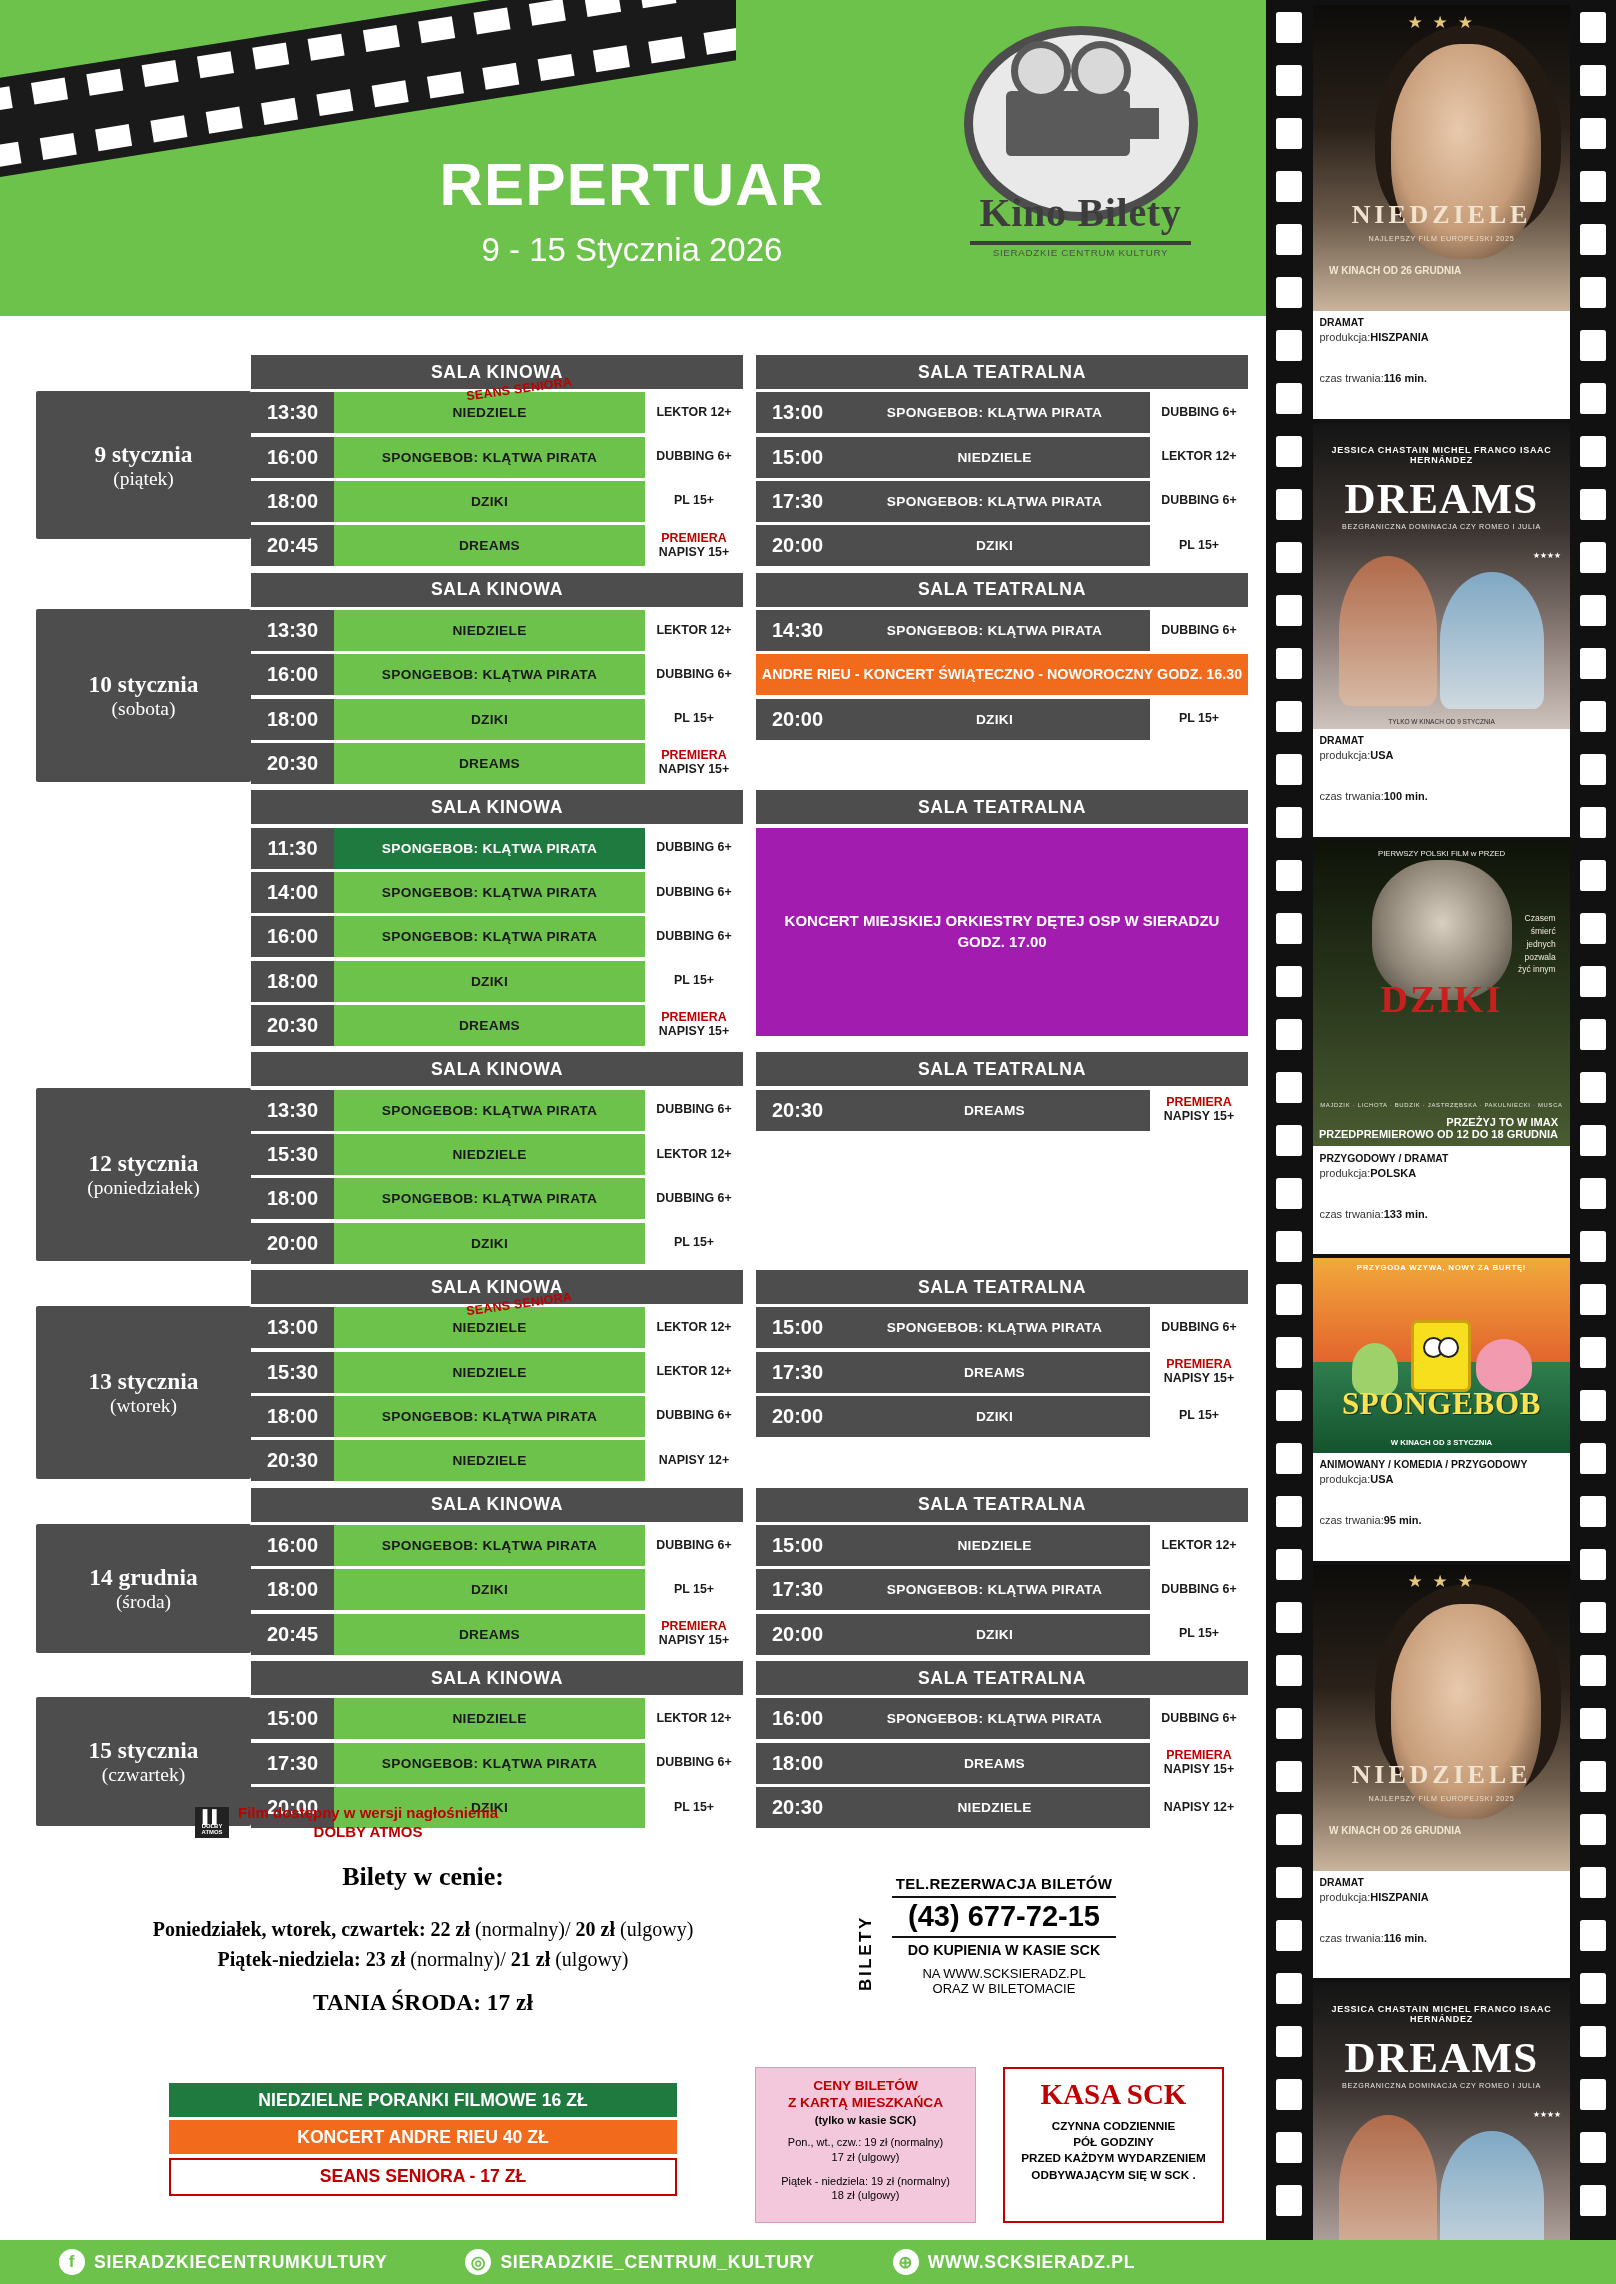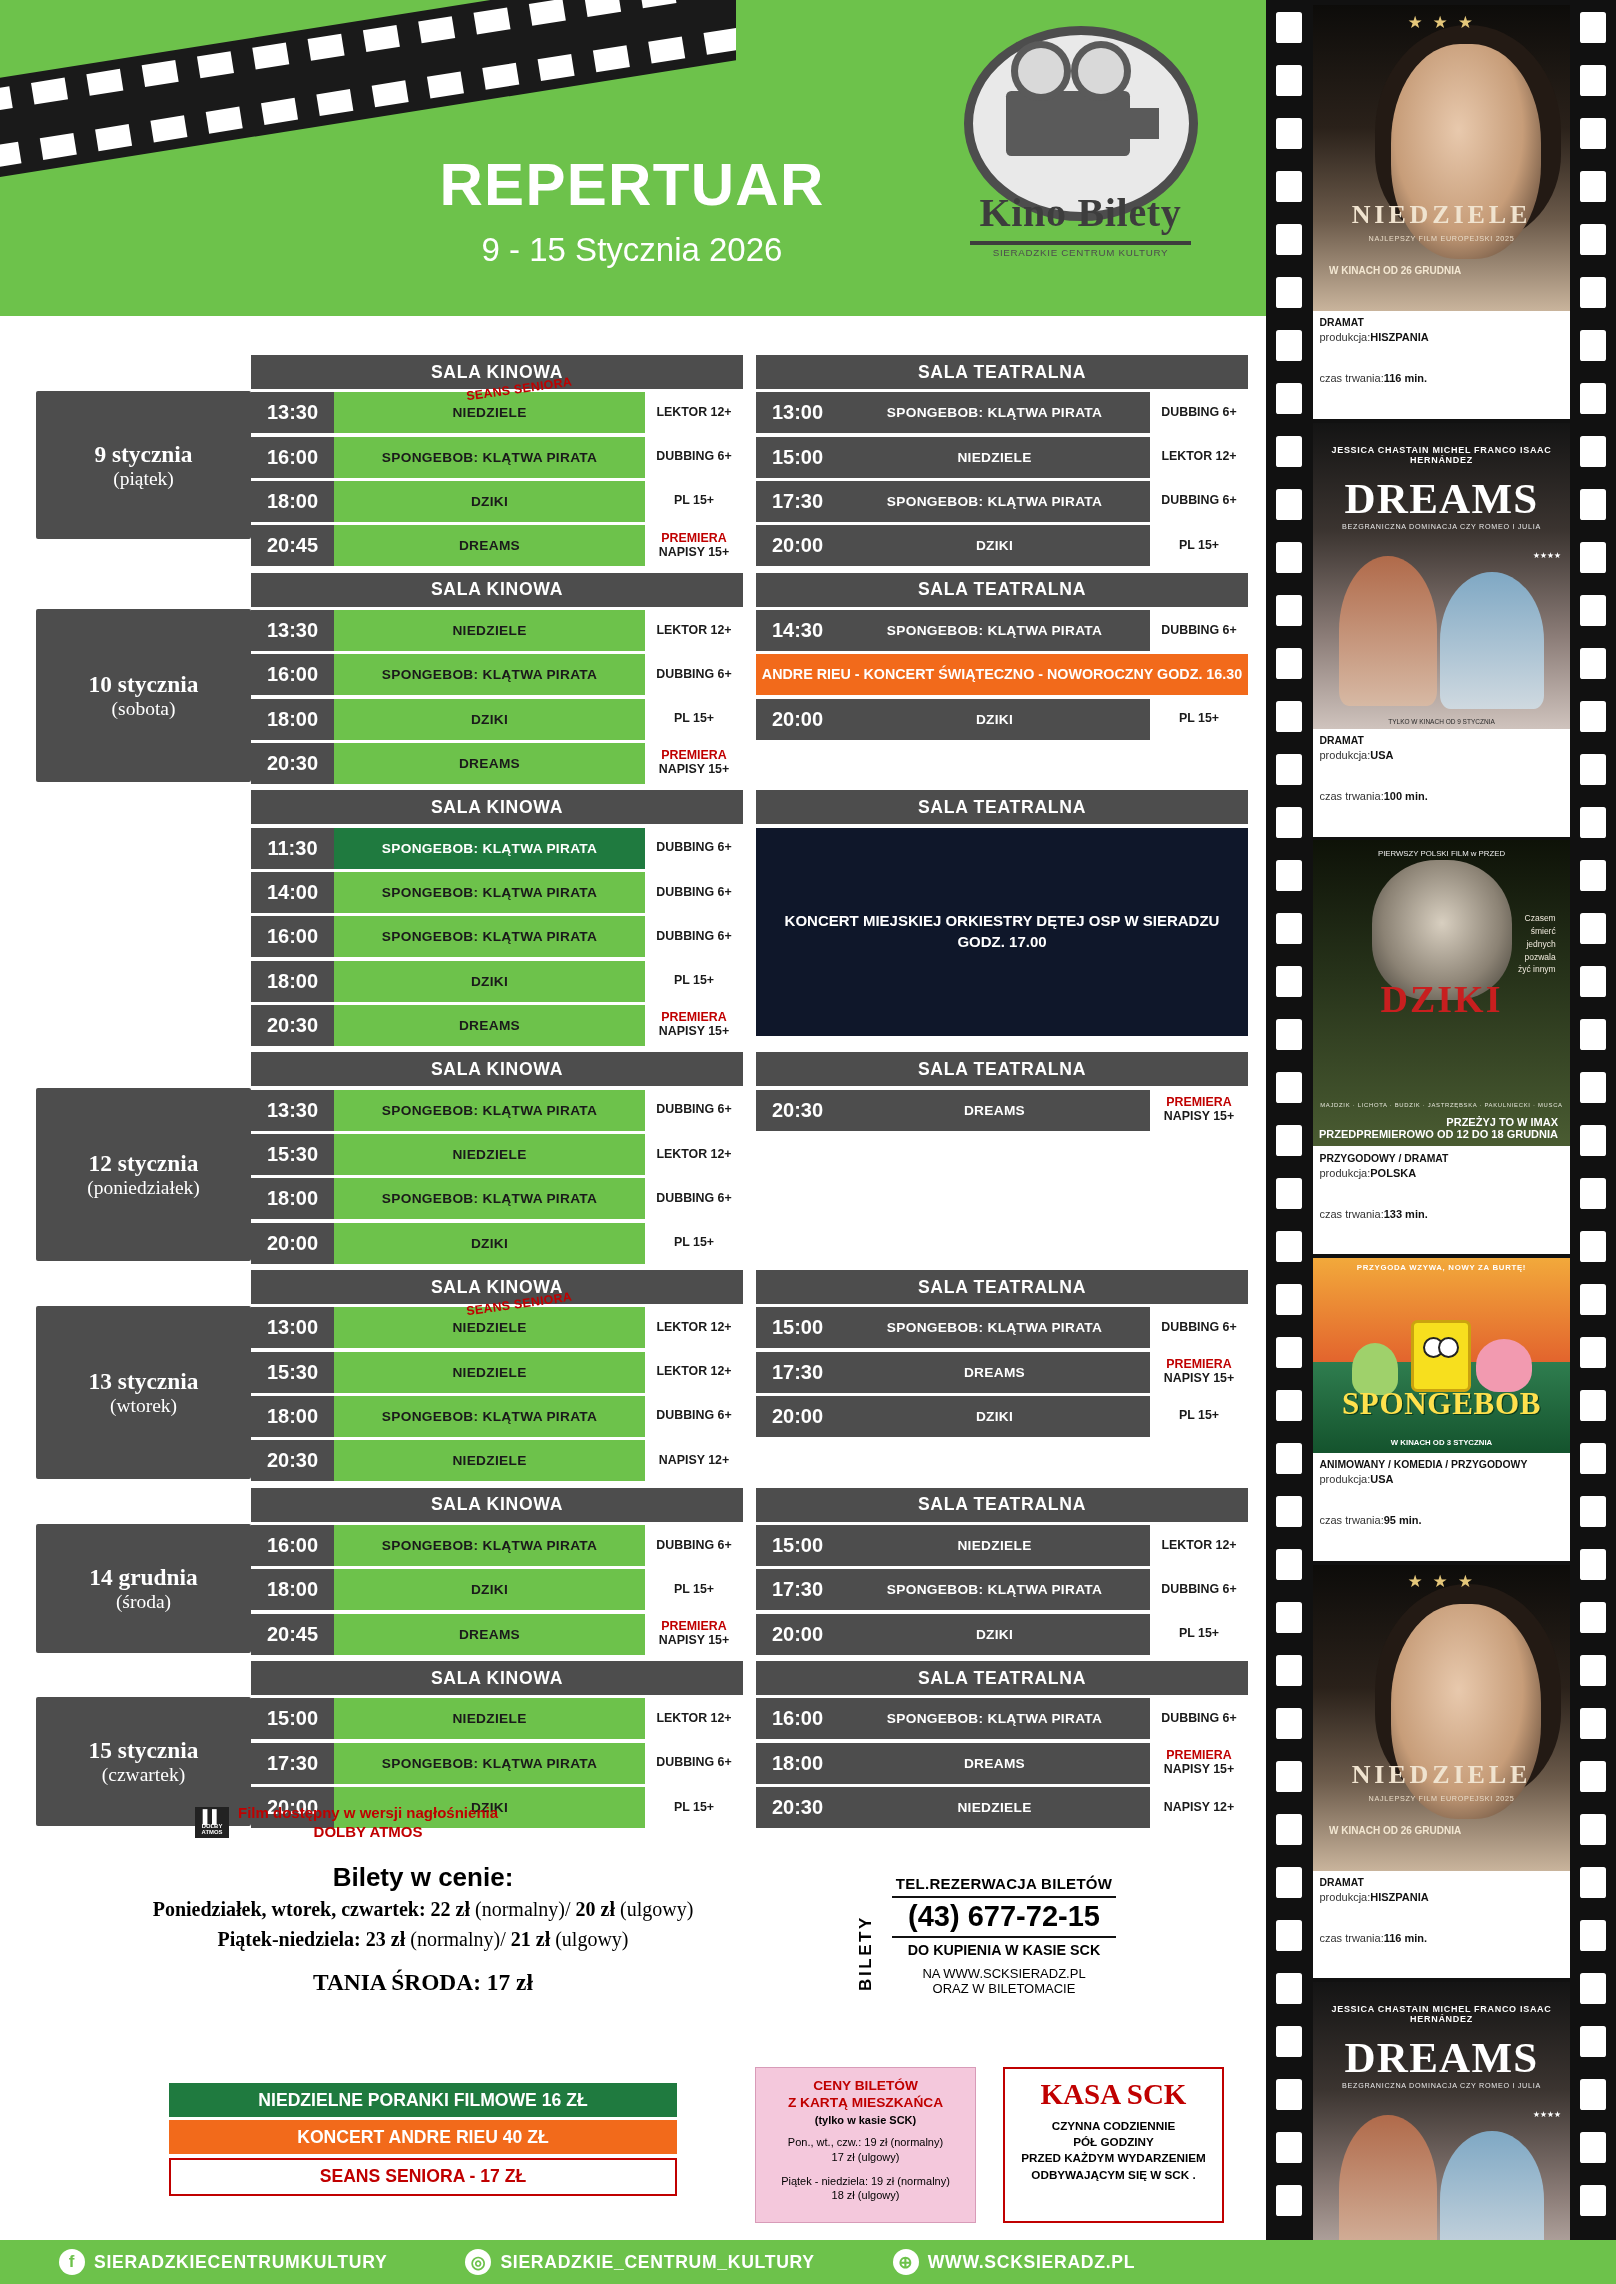--- a/index.html
+++ b/index.html
@@ -164,34 +164,34 @@
     position:absolute; left:215px; top:-10.4px;
     color:#c00000; font-size:12.4px; font-weight:bold;
     transform: rotate(-8deg); letter-spacing:0.3px; z-index:5;
   }
   .wide-event {
     background:#f26a1b; color:#fff; font-weight:bold; font-size:14.3px;
     text-align:center; display:flex; align-items:center; justify-content:center;
     height:41px; line-height:1.2; padding:0 5.2px;
   }
   .concert-block {
-    background:#0f172a; color:#fff; font-weight:bold; font-size:15px;
+    background:#a21caf; color:#fff; font-weight:bold; font-size:15px;
     text-align:center; display:flex; align-items:center; justify-content:center;
     line-height:1.35; padding:0 13px;
   }
 
   
   .atmos { position:absolute; left:195px; top:1804px; width:456px; display:flex; align-items:center; gap:9px;}
   .atmos .mark { width:34px; height:31px; background:#222; color:#fff; font-size:5.9px; font-weight:bold;
     display:flex; flex-direction:column; align-items:center; justify-content:center; line-height:1.05;}
   .atmos .mark .glyph { font-size:13px; line-height:1;}
   .atmos .txt { color:#c00000; font-size:15px; font-weight:bold; line-height:1.25; }
 
   .prices { position:absolute; left:0; top:1862px; width:846px; text-align:center; }
-  .prices h2 { font-size:26px; margin:0 0 5px 0; font-family:Liberation Sans, sans-serif;}
+  .prices h2 { font-size:26px; margin:0 0 26px 0; font-family:Liberation Serif, serif;}
   .prices .line { font-size:20px; margin:0 0 6.5px 0; font-family:"Liberation Serif", serif;}
   .prices .line b { font-weight:bold; }
   .prices .tania { font-size:23.4px; font-weight:bold; margin-top:18px; font-family:"Liberation Serif", serif;}
 
   .tickets-box { position:absolute; left:856px; top:1875px; width:260px; height:156px; }
   .tickets-box .vert {
     position:absolute; left:0; top:22px; width:30px; height:111px;
     writing-mode: vertical-rl; transform: rotate(180deg);
     font-size:17px; font-weight:bold; letter-spacing:2.6px; text-align:center;
   }

